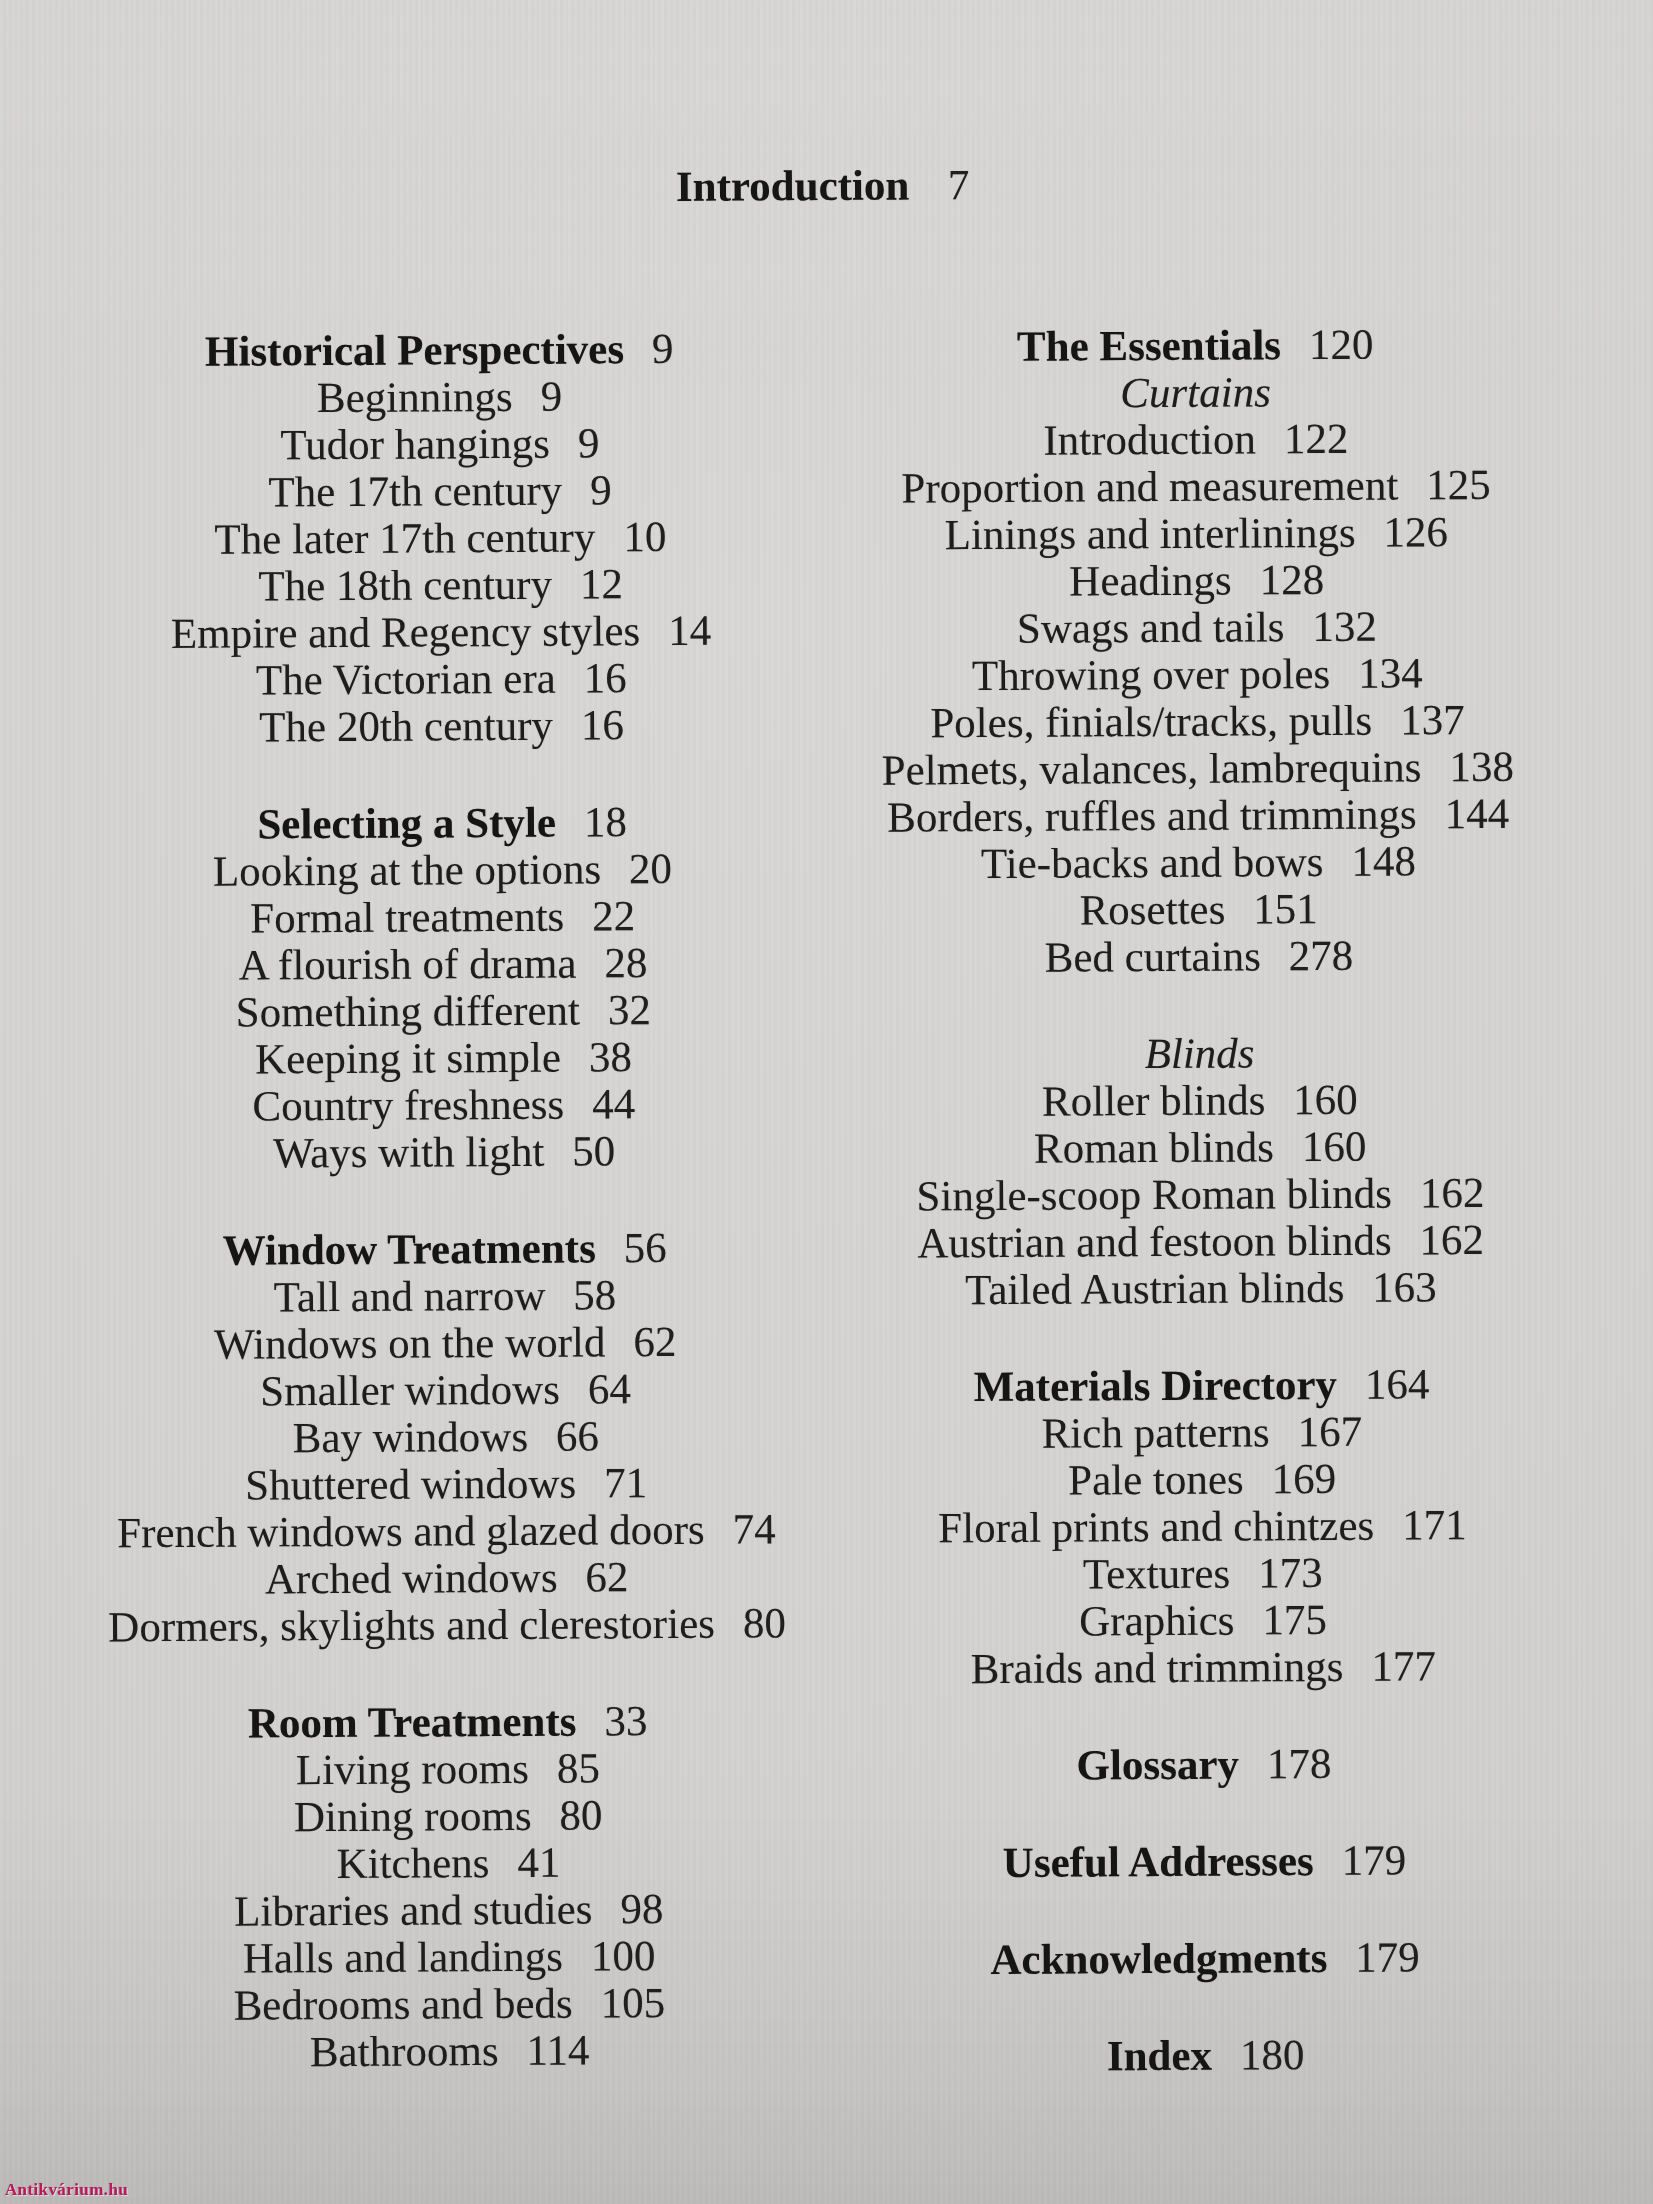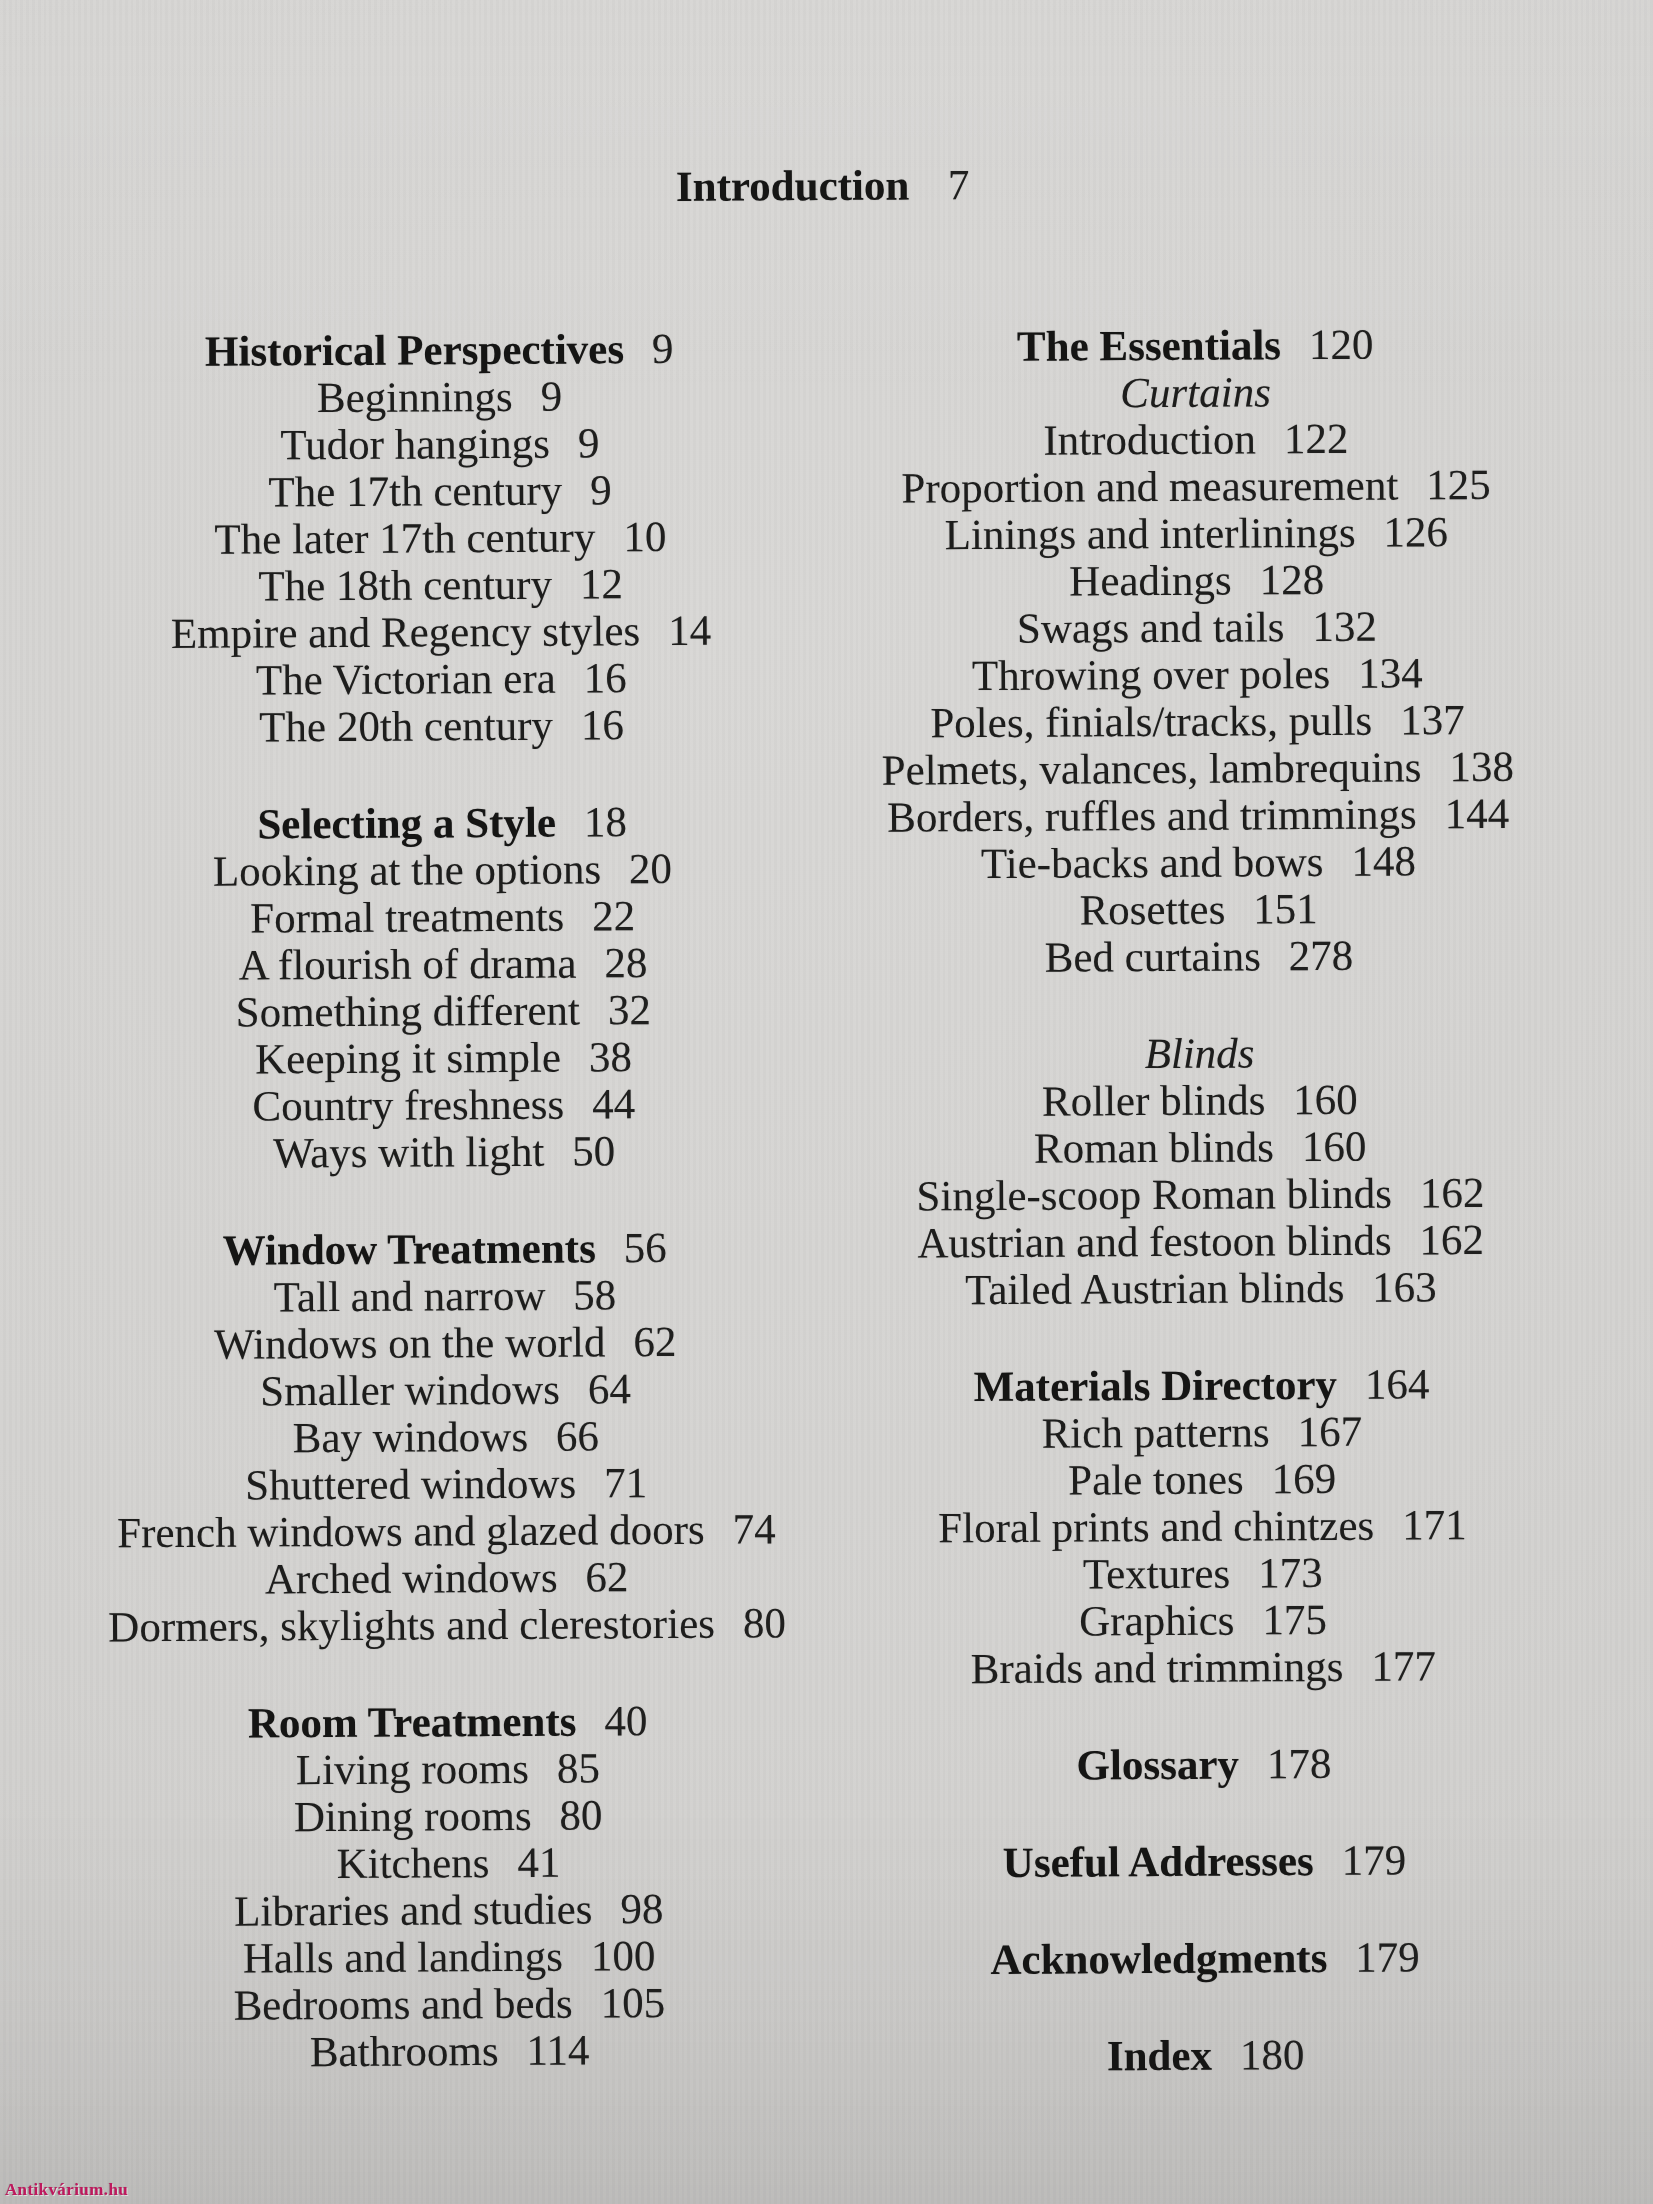--- a/index.html
+++ b/index.html
@@ -112,21 +112,21 @@
         <div class="toc-row normal"><span class="entry-text">Tall and narrow</span><span class="entry-page">58</span></div>
         <div class="toc-row normal"><span class="entry-text">Windows on the world</span><span class="entry-page">62</span></div>
         <div class="toc-row normal"><span class="entry-text">Smaller windows</span><span class="entry-page">64</span></div>
         <div class="toc-row normal"><span class="entry-text">Bay windows</span><span class="entry-page">66</span></div>
         <div class="toc-row normal"><span class="entry-text">Shuttered windows</span><span class="entry-page">71</span></div>
         <div class="toc-row normal"><span class="entry-text">French windows and glazed doors</span><span class="entry-page">74</span></div>
         <div class="toc-row normal"><span class="entry-text">Arched windows</span><span class="entry-page">62</span></div>
         <div class="toc-row normal"><span class="entry-text">Dormers, skylights and clerestories</span><span class="entry-page">80</span></div>
       </div>
       <div class="toc-block">
-        <div class="toc-row bold"><span class="entry-text">Room Treatments</span><span class="entry-page">40</span></div>
+        <div class="toc-row bold"><span class="entry-text">Room Treatments</span><span class="entry-page">33</span></div>
         <div class="toc-row normal"><span class="entry-text">Living rooms</span><span class="entry-page">85</span></div>
         <div class="toc-row normal"><span class="entry-text">Dining rooms</span><span class="entry-page">80</span></div>
         <div class="toc-row normal"><span class="entry-text">Kitchens</span><span class="entry-page">41</span></div>
         <div class="toc-row normal"><span class="entry-text">Libraries and studies</span><span class="entry-page">98</span></div>
         <div class="toc-row normal"><span class="entry-text">Halls and landings</span><span class="entry-page">100</span></div>
         <div class="toc-row normal"><span class="entry-text">Bedrooms and beds</span><span class="entry-page">105</span></div>
         <div class="toc-row normal"><span class="entry-text">Bathrooms</span><span class="entry-page">114</span></div>
       </div>
     </div>
 

